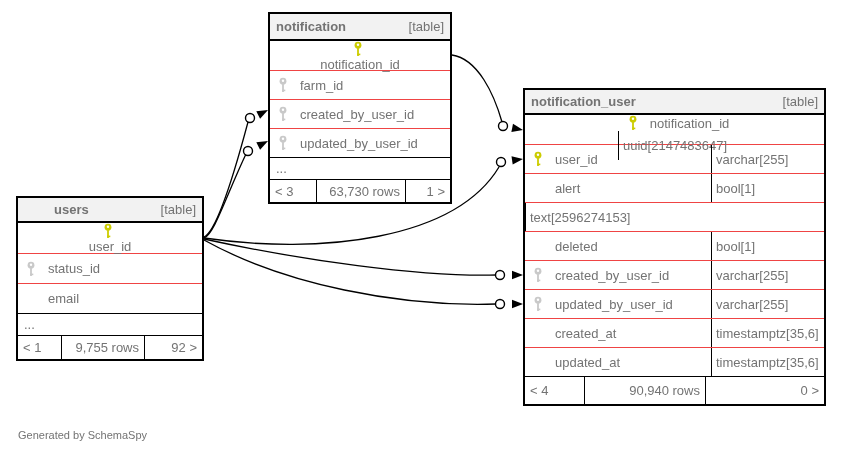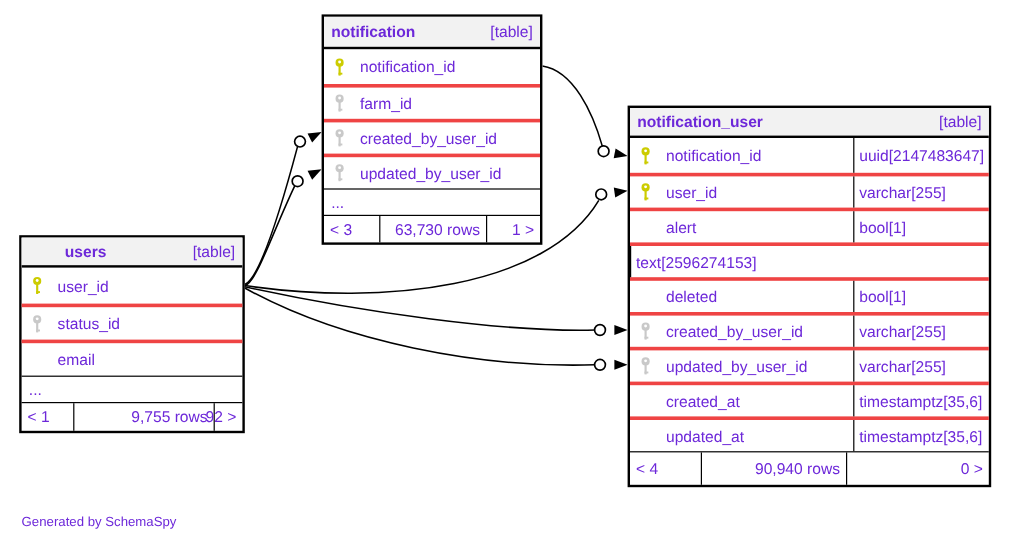--- a/index.html
+++ b/index.html
@@ -1,25 +1,25 @@
 <!DOCTYPE html>
 <html><head>
 <meta charset="utf-8">
 <style>
   html,body{margin:0;padding:0;background:#fff;}
   #canvas{position:relative;width:844px;height:461px;background:#ffffff;overflow:hidden;
-          font-family:"Liberation Sans",sans-serif;font-size:13px;color:#6d28d9;}
+          font-family:"Liberation Sans",sans-serif;font-size:13px;color:#737373;}
   svg.overlay{position:absolute;left:0;top:0;width:844px;height:461px;pointer-events:none;}
   .tbl{position:absolute;background:#fff;border:2px solid #000;box-sizing:border-box;}
   .tbl-header{display:flex;justify-content:space-between;align-items:center;
               background:#f2f2f2;border-bottom:2px solid #000;padding:0 6px;box-sizing:border-box;}
   .tbl-name{font-weight:bold;}
   .tbl-tag{font-weight:normal;}
-  .row{display:flex;align-items:center;border-top:3px solid #ef4444;box-sizing:border-box;}
-  .row.no-top{border-top:none;}
+  .row{display:flex;align-items:center;border-top:1px solid #ef4444;box-sizing:border-box;}
+  .row.no-top{border-top:none;flex-direction:column;}
   .icon-cell{width:22px;padding-left:8px;display:flex;align-items:center;flex:0 0 auto;box-sizing:content-box;}
   .col-name{white-space:nowrap;}
   .ellipsis-row{display:flex;align-items:center;border-top:1px solid #000;padding-left:6px;box-sizing:border-box;}
   .tfooter{display:flex;border-top:1px solid #000;box-sizing:border-box;align-items:stretch;}
   .tfooter .cell{display:flex;align-items:center;padding:0 5px;box-sizing:border-box;white-space:nowrap;}
   .cell.r{justify-content:flex-end;}
   .cell.bl{border-left:1px solid #000;}
   .cell.br{border-right:1px solid #000;}
   
   .t-notification{left:268px;top:12px;width:184px;}
@@ -29,21 +29,21 @@
   .t-notification .tfooter{height:23px;}
   .t-notification .cell.c1{width:47px;}
   .t-notification .cell.c3{width:45px;}
   
   .t-users{left:16px;top:196px;width:188px;}
   .t-users .tbl-header{height:25px;padding-left:36px;}
   .t-users .row{height:30px;}
   .t-users .ellipsis-row{height:22px;}
   .t-users .tfooter{height:24px;}
   .t-users .cell.c1{width:44px;}
-  .t-users .cell.c3{width:24px;}
+  .t-users .cell.c3{width:58px;}
   
   .t-nu{left:523px;top:88px;width:303px;}
   .t-nu .tbl-header{height:25px;}
   .t-nu .row{height:29px;}
   .t-nu .name-cell{display:flex;align-items:center;flex:1 1 auto;height:100%;}
   .t-nu .type-cell{display:flex;align-items:center;width:113px;flex:0 0 auto;height:100%;
                    border-left:1px solid #000;padding:0 4px;box-sizing:border-box;white-space:nowrap;}
   .t-nu .tfooter{height:28px;}
   .t-nu .cell.c1{width:60px;}
   .t-nu .cell.c2{width:121px;}

